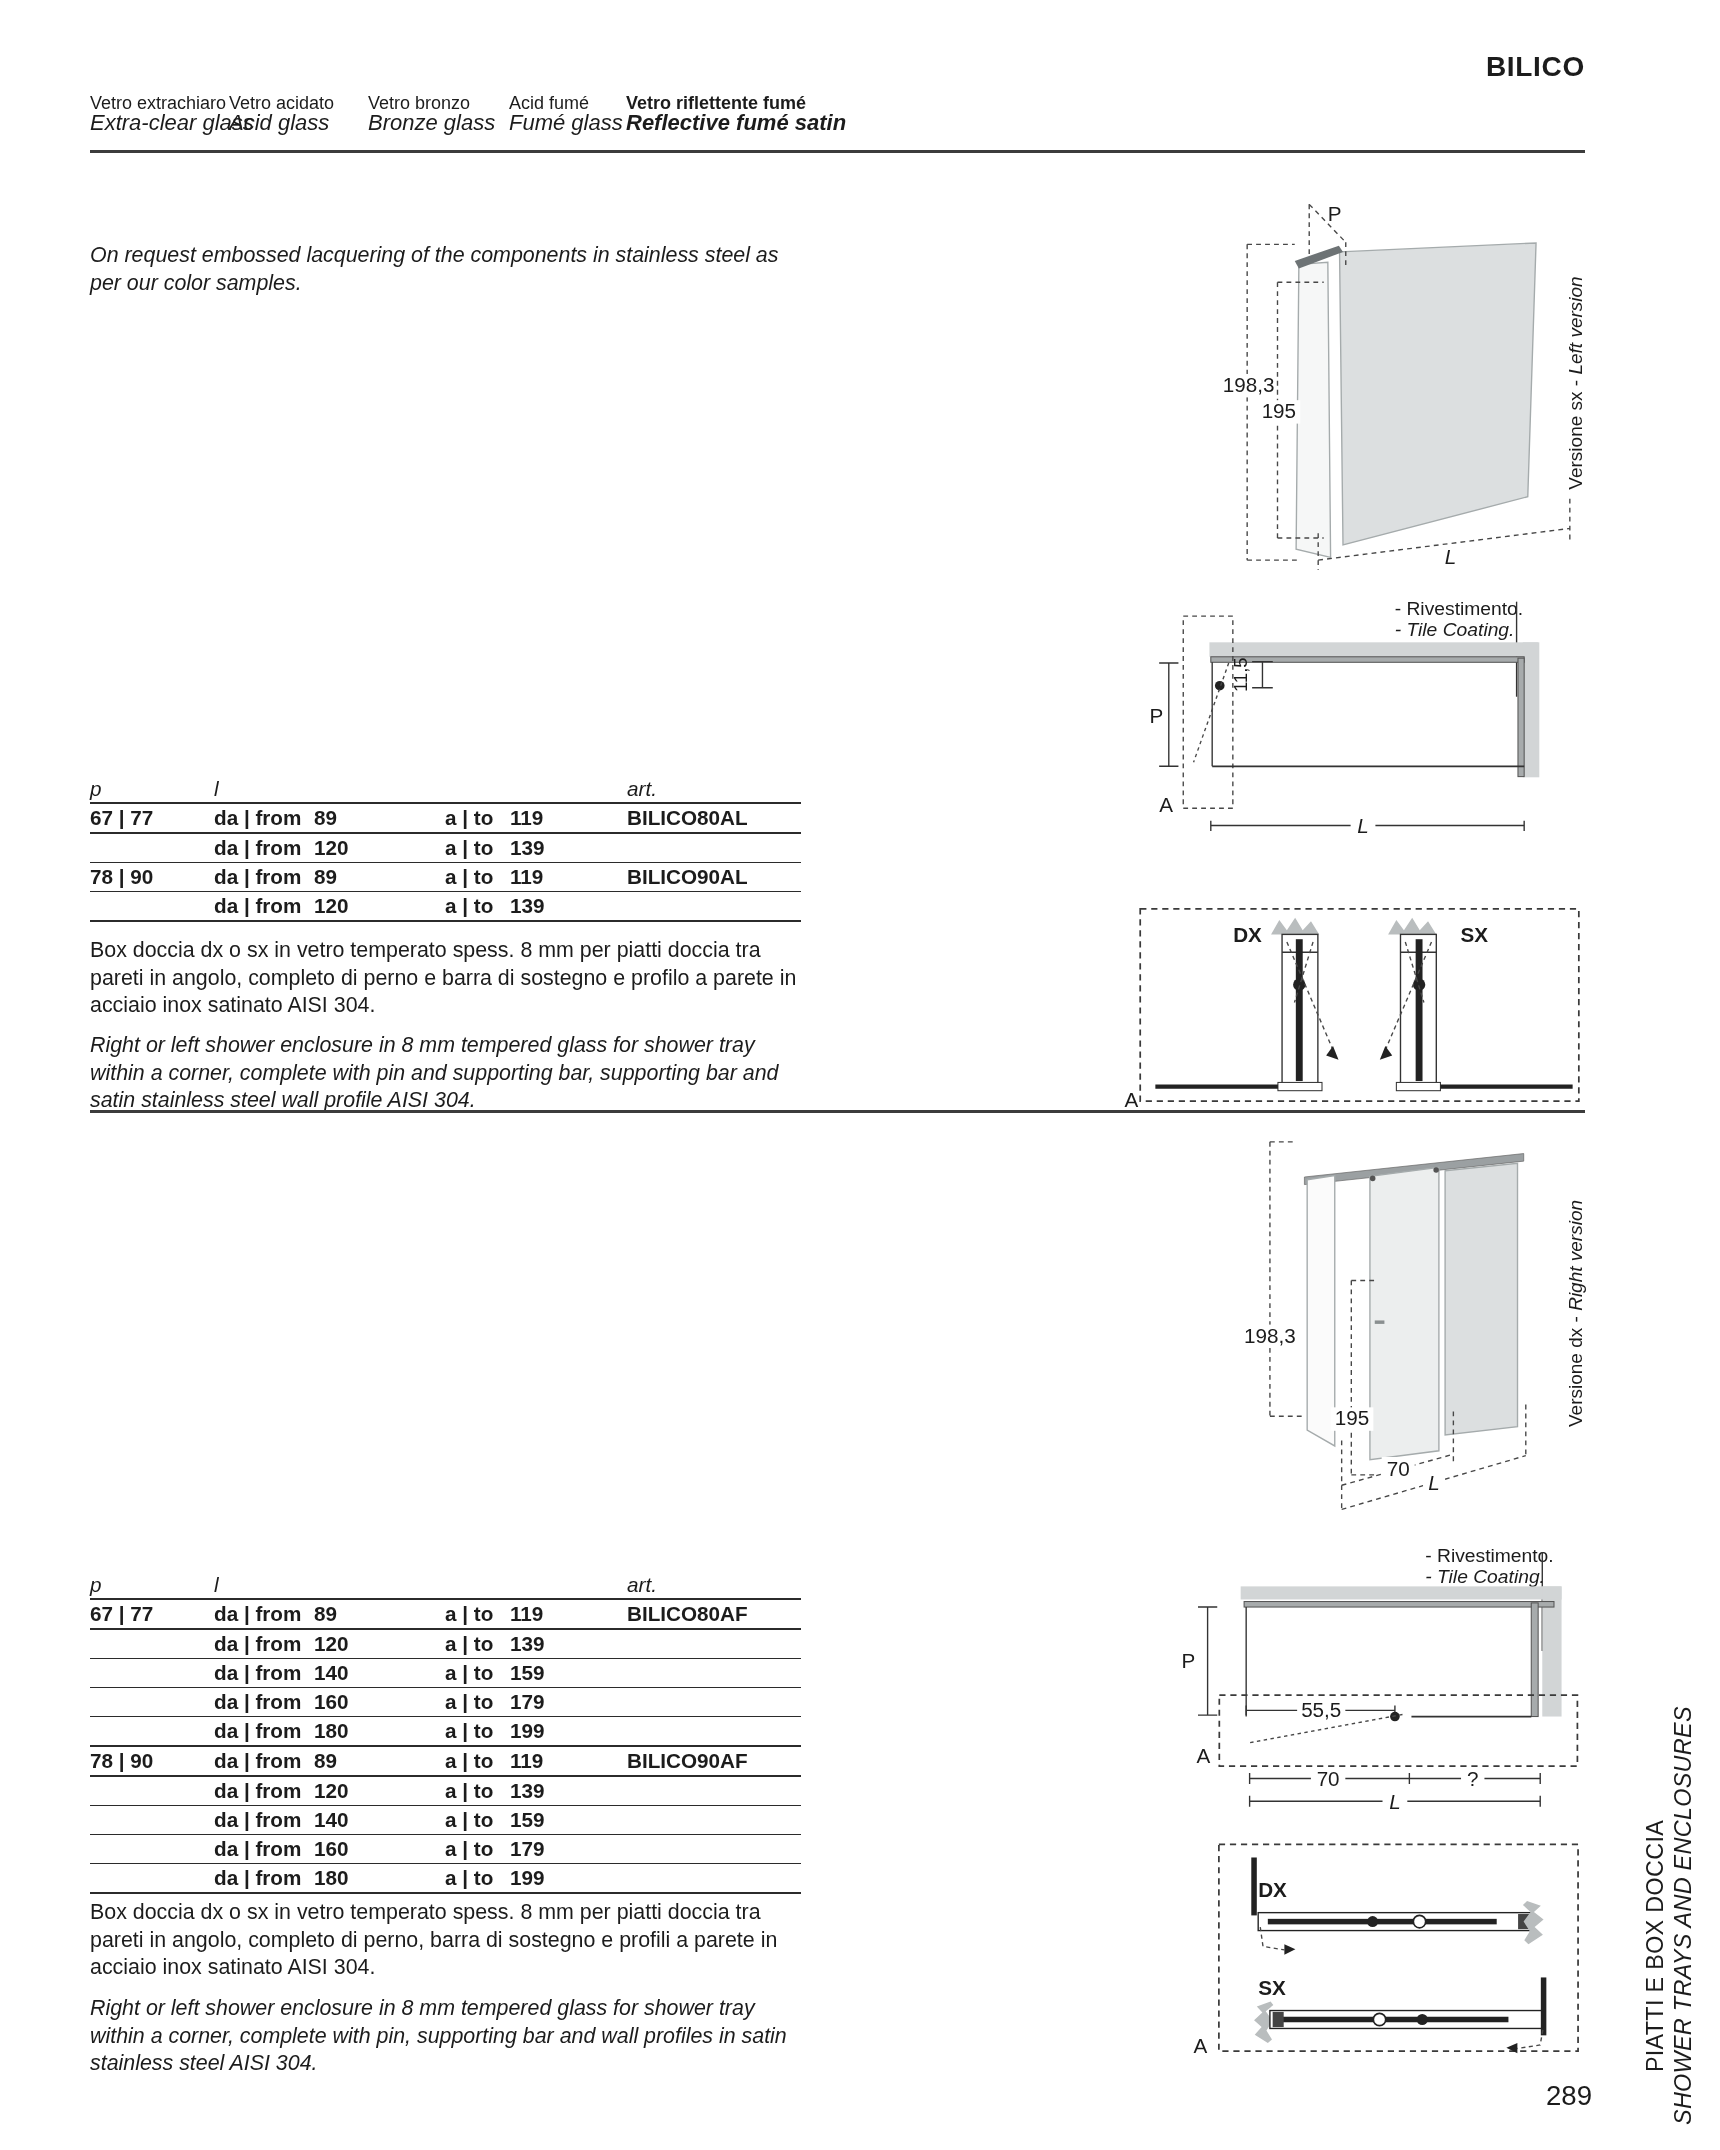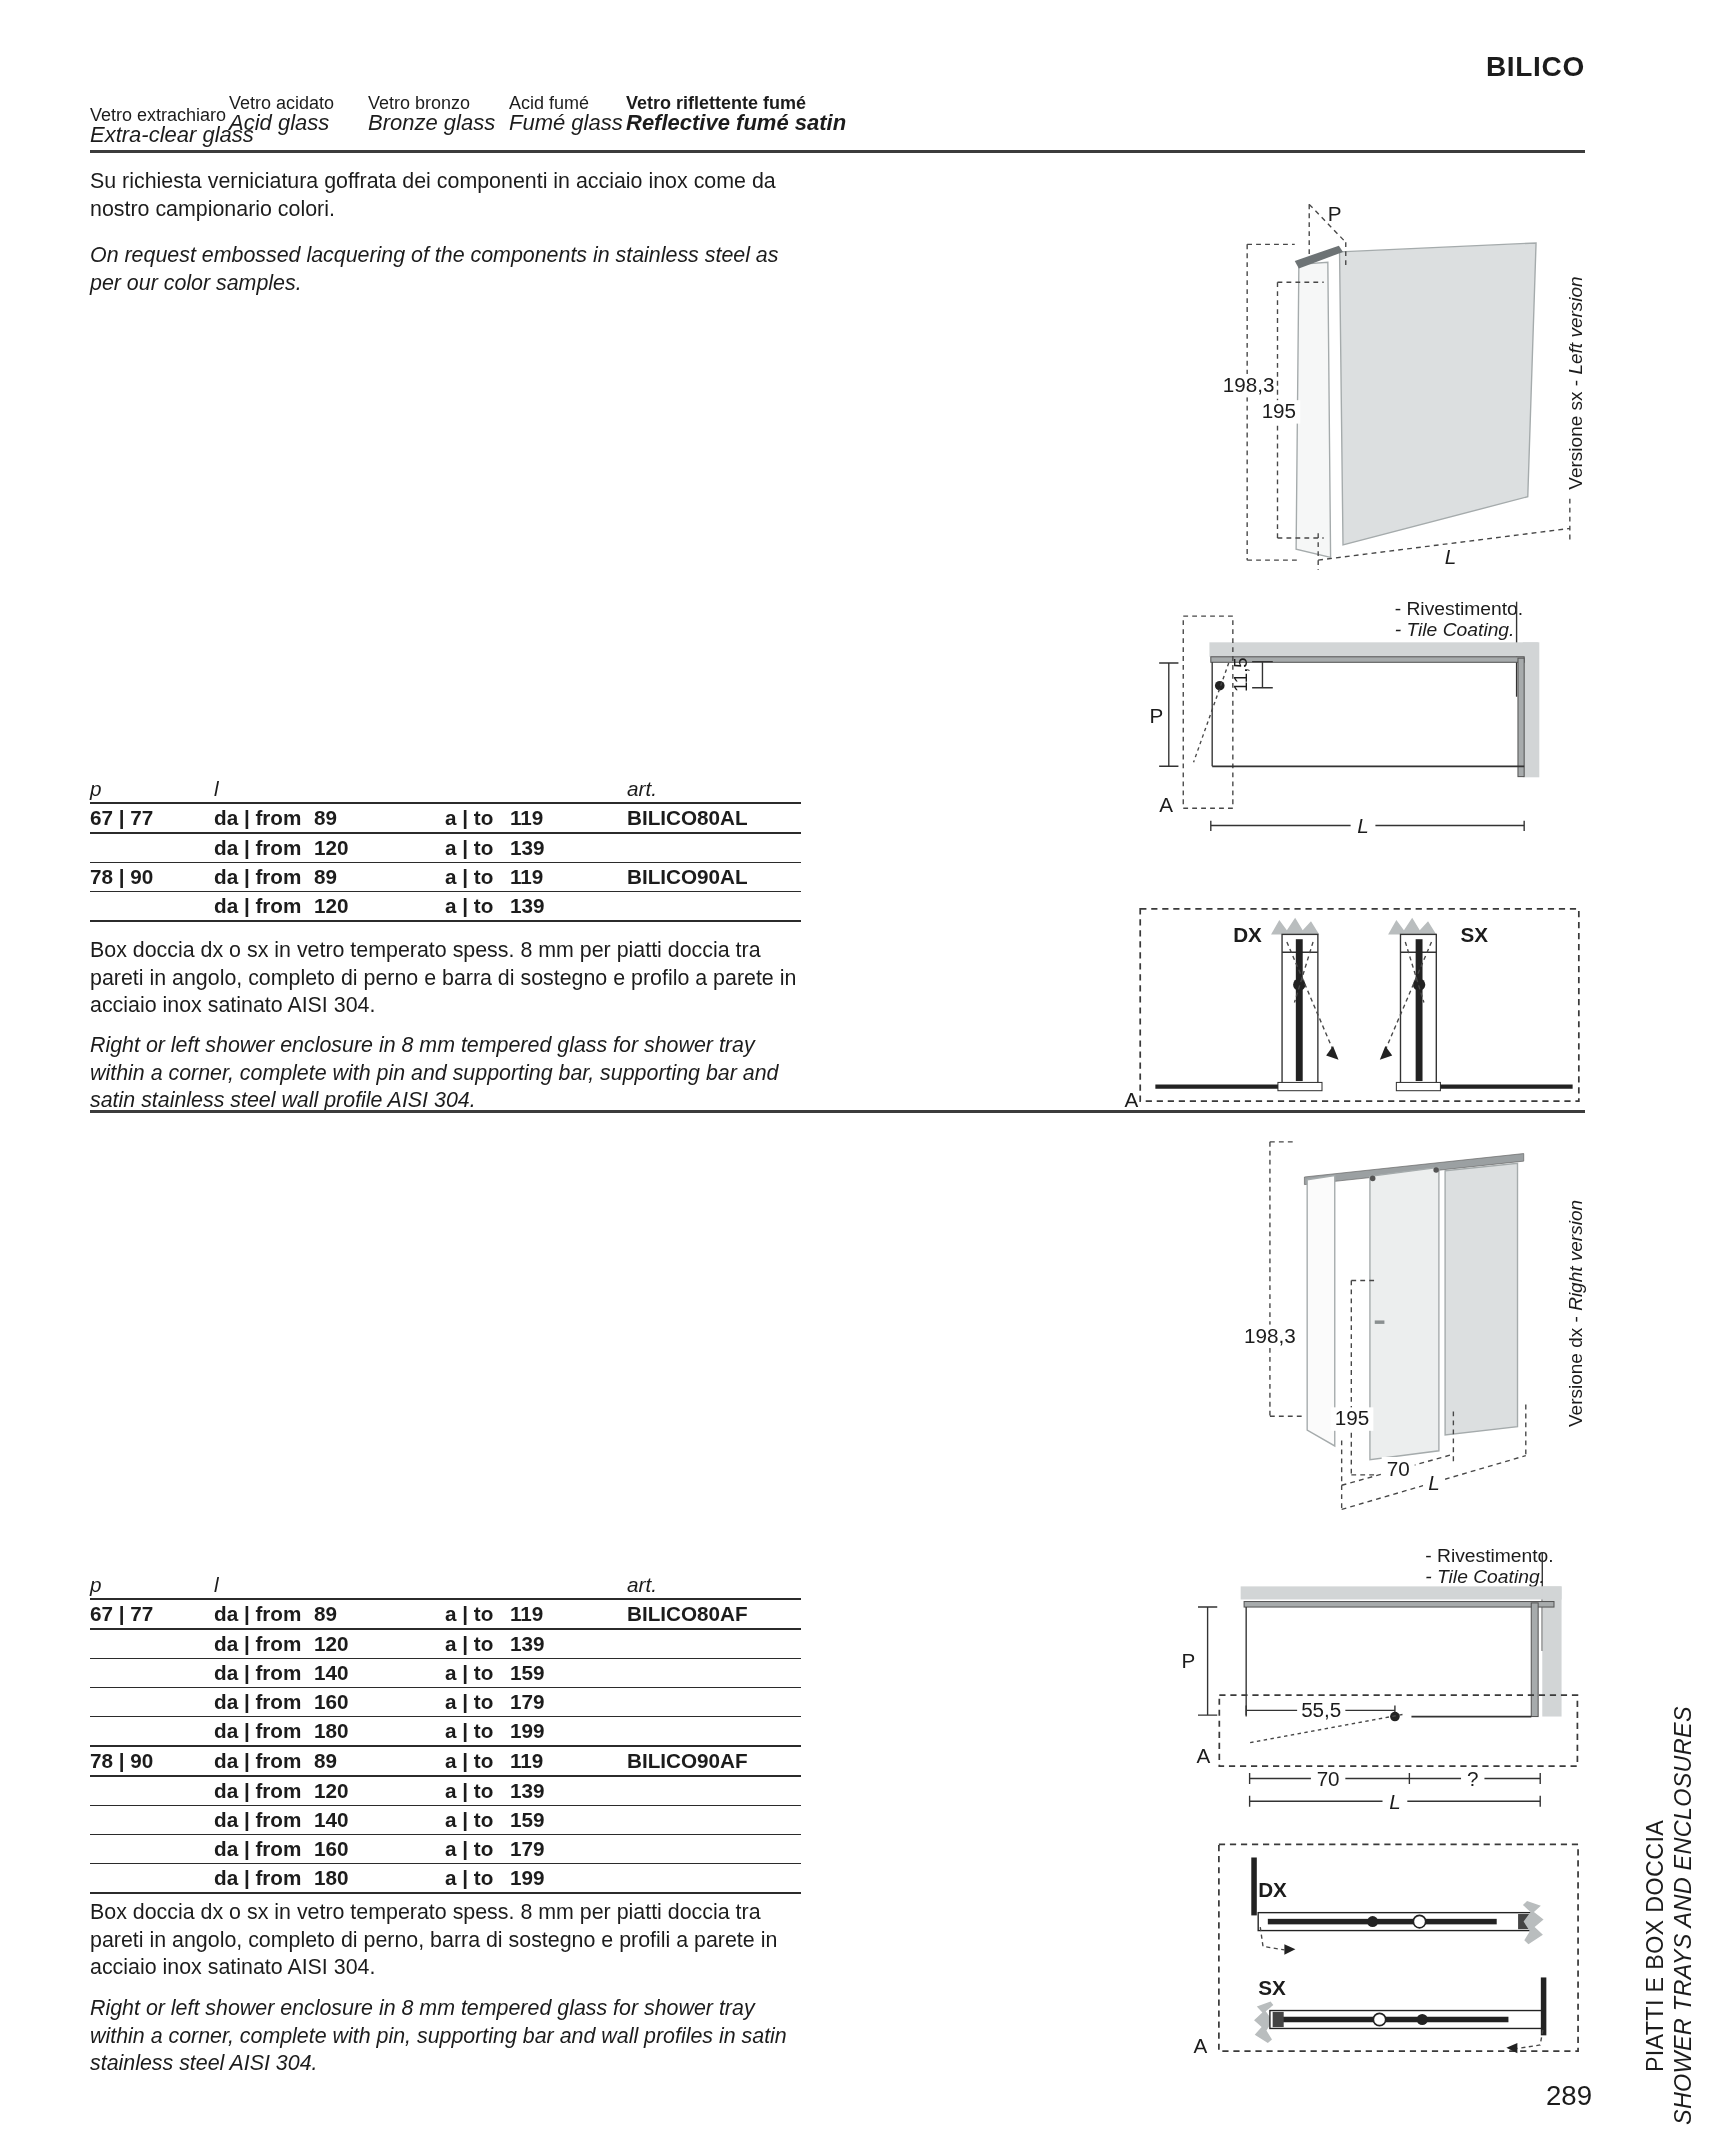--- a/index.html
+++ b/index.html
@@ -2,21 +2,21 @@
 <html style="font-size:11px"><head>
 <meta charset="utf-8">
 <style>
   html,body{margin:0;padding:0;background:#e8e8e8;}
   .page{position:relative;width:1721px;height:2151px;background:#ffffff;
         font-family:"Liberation Sans",sans-serif;color:#1c1c1c;overflow:hidden;margin:0 auto;}
 
   
   .glass-row{position:absolute;left:90px;top:94px;width:827px;height:41px;}
   .glass{position:absolute;top:0;}
-  .glass:nth-of-type(1){left:0;margin-top:12px;}
+  .glass:nth-of-type(1){left:0;}
   .glass:nth-of-type(2){left:139px;}
   .glass:nth-of-type(3){left:278px;}
   .glass:nth-of-type(4){left:419px;}
   .glass:nth-of-type(5){left:536px;font-weight:bold;}
   .g-it{font-size:18px;line-height:19px;}
   .g-en{font-size:22px;line-height:19px;font-style:italic;}
 
   .brand{position:absolute;left:1378px;top:51px;width:207px;text-align:right;
          font-size:28px;font-weight:bold;letter-spacing:0.7px;}
 
@@ -95,21 +95,20 @@
 
       <div class="glass">
         <div class="g-it">Vetro riflettente fumé</div>
         <div class="g-en">Reflective fumé satin</div>
       </div>
     </div>
 
   <div class="brand">BILICO</div>
   <div class="hr" id="hr1"></div>
 
-  <div class="para" style="top:168px">Su richiesta verniciatura goffrata dei componenti in acciaio inox come da nostro campionario colori.</div>
   <div class="para en" style="top:242px">On request embossed lacquering of the components in stainless steel as per our color samples.</div>
 
   <div class="ptable" id="table1">
     <div class="thead">
       <span>p</span>
       <span>l</span>
       <span></span>
         <span></span>
         <span></span>
       <span>art.</span>

